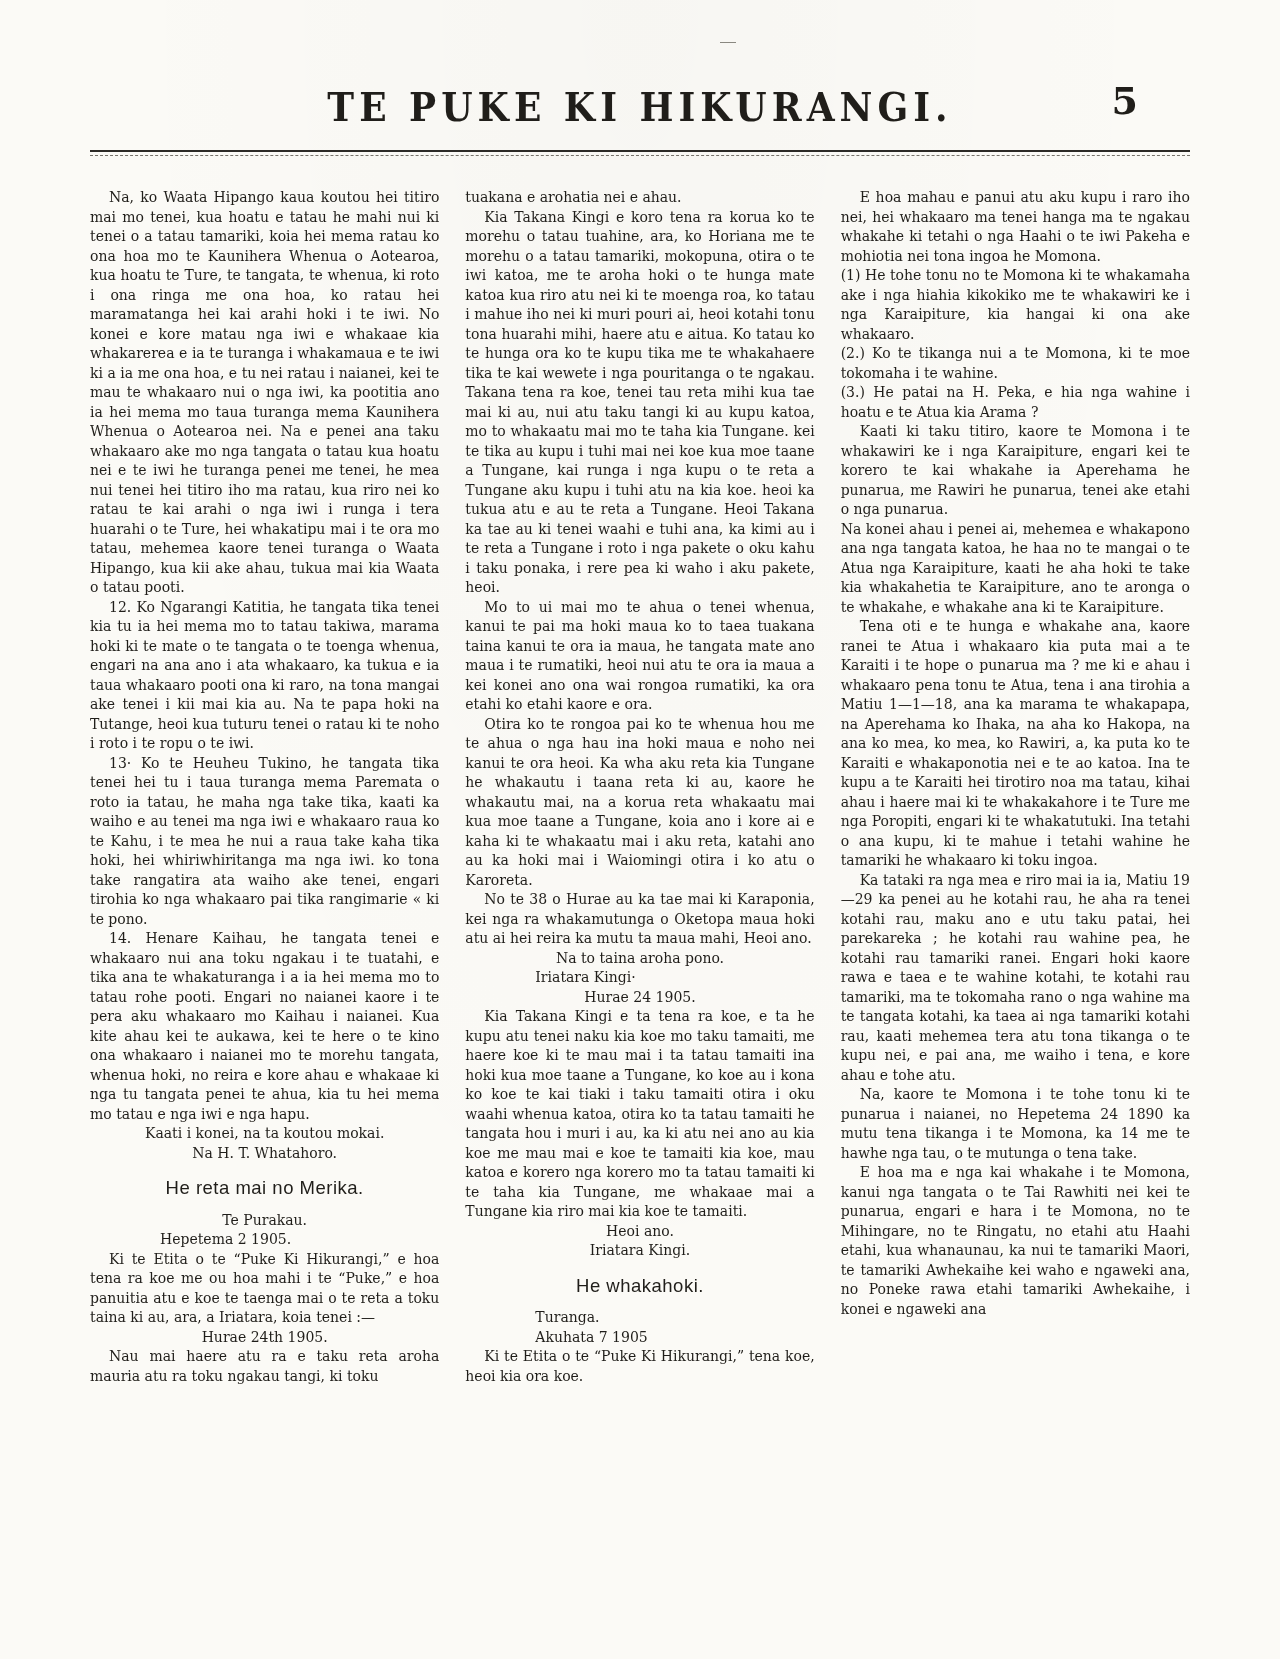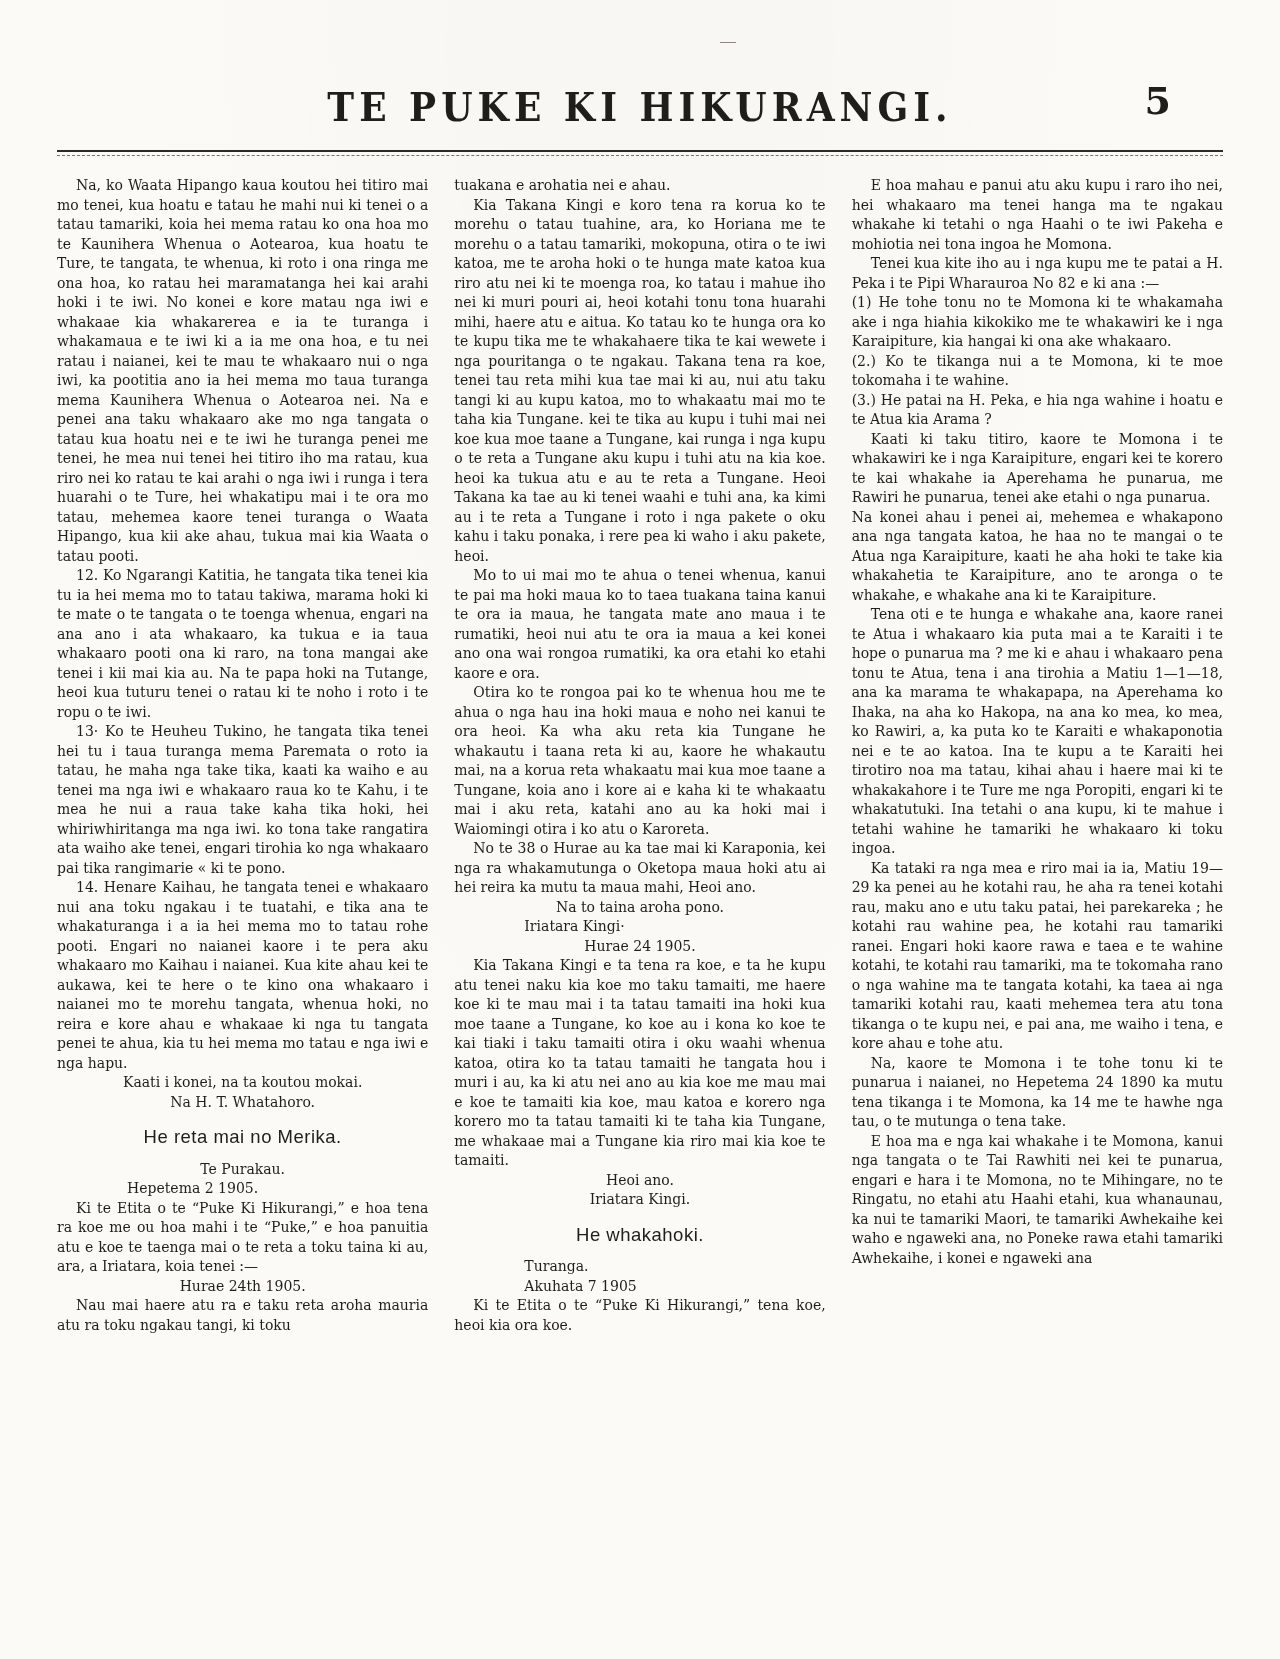--- a/index.html
+++ b/index.html
@@ -6,21 +6,21 @@
   html, body { width:1280px; height:1659px; }
   body {
     background:#fbfaf6;
     color:#201e1a;
     font-family:"DejaVu Serif","Liberation Serif",serif;
     -webkit-font-smoothing:antialiased;
   }
   .page {
     position:relative;
     width:1280px; height:1659px;
-    padding:0 57px;
+    padding:0 90px;
     overflow:hidden;
     background:
       radial-gradient(ellipse at 50% 0%, rgba(0,0,0,0.015), transparent 60%),
       #fbfaf6;
   }
   .top-mark {
     position:absolute; top:42px; left:calc(50% + 80px);
     width:16px; border-top:1.5px solid #8a8880;
   }
   .masthead { position:relative; margin-top:86px; text-align:center; height:52px; }
@@ -31,21 +31,21 @@
     transform:scaleY(1.08);
     white-space:nowrap;
   }
   .page-number {
     position:absolute; right:52px; top:-8px;
     font-size:38px; font-weight:bold;
   }
   .rules { margin-top:12px; }
   .rule1 { border-top:2.5px solid #2c2a26; }
   .rule2 { margin-top:3px; border-top:1px dashed #77746c; }
-  .columns { display:flex; gap:26px; margin-top:20px; }
+  .columns { display:flex; gap:26px; margin-top:32px; }
   .col {
     flex:1 1 0;
     font-size:14px;
     line-height:19.5px;
     text-align:justify;
     text-justify:inter-word;
   }
   .blk-para { text-indent:19px; }
   .blk-para-flush { text-indent:0; }
   .blk-center { text-align:center; }
@@ -102,21 +102,20 @@
         <p class="blk-para">Kia Takana Kingi e ta tena ra koe, e ta he kupu atu tenei naku kia koe mo taku tamaiti, me haere koe ki te mau mai i ta tatau tamaiti ina hoki kua moe taane a Tungane, ko koe au i kona ko koe te kai tiaki i taku tamaiti otira i oku waahi whenua katoa, otira ko ta tatau tamaiti he tangata hou i muri i au, ka ki atu nei ano au kia koe me mau mai e koe te tamaiti kia koe, mau katoa e korero nga korero mo ta tatau tamaiti ki te taha kia Tungane, me whakaae mai a Tungane kia riro mai kia koe te tamaiti.</p>
         <p class="blk-center">Heoi ano.</p>
         <p class="blk-center">Iriatara Kingi.</p>
         <h2 class="blk-heading">He whakahoki.</h2>
         <p class="blk-center-right">Turanga.</p>
         <p class="blk-center-right">Akuhata 7 1905</p>
         <p class="blk-para">Ki te Etita o te “Puke Ki Hikurangi,” tena koe, heoi kia  ora  koe.</p>
       </section>
     <section class="col">
         <p class="blk-para">E hoa mahau e panui atu aku kupu i raro iho nei, hei whakaaro ma tenei hanga ma te ngakau whakahe ki tetahi o nga Haahi o te iwi Pakeha e mohiotia nei tona ingoa he Momona.</p>
-        <p class="blk-para">Tenei kua kite iho au i nga kupu me te patai a H. Peka i te Pipi Wharauroa No 82 e ki ana :—</p>
         <p class="blk-para-flush">(1)  He tohe tonu no te Momona ki te whakamaha ake i nga hiahia kikokiko me te whakawiri ke i nga Karaipiture, kia hangai ki ona ake whakaaro.</p>
         <p class="blk-para-flush">(2.)  Ko te tikanga nui a te Momona, ki te moe tokomaha i te wahine.</p>
         <p class="blk-para-flush">(3.)  He patai na H. Peka, e hia nga wahine i hoatu e te Atua kia Arama ?</p>
         <p class="blk-para">Kaati ki taku titiro, kaore te Momona i te whakawiri ke i nga Karaipiture, engari kei te korero te kai whakahe ia Aperehama he punarua, me Rawiri he punarua, tenei ake etahi o nga punarua.</p>
         <p class="blk-para-flush">Na konei ahau i penei ai, mehemea e whakapono ana nga tangata katoa, he haa no te mangai o te Atua nga Karaipiture, kaati he aha hoki te take kia whakahetia te Karaipiture, ano te aronga o te whakahe, e whakahe ana ki te Karaipiture.</p>
         <p class="blk-para">Tena oti e te hunga e whakahe ana, kaore ranei te Atua i whakaaro kia puta mai a te Karaiti i te hope o punarua ma ?  me ki e ahau i whakaaro pena tonu te Atua, tena i ana tirohia a Matiu 1—1—18, ana ka marama te whakapapa, na Aperehama ko Ihaka, na aha ko Hakopa, na ana ko mea, ko mea, ko Rawiri, a, ka puta ko te Karaiti e whakaponotia nei e te ao katoa.  Ina te kupu a te Karaiti hei tirotiro noa ma tatau, kihai ahau i haere mai ki te whakakahore i te Ture me nga Poropiti, engari ki te whakatutuki.  Ina tetahi o ana kupu, ki te mahue i tetahi wahine he tamariki he whakaaro ki toku ingoa.</p>
         <p class="blk-para">Ka tataki ra nga mea e riro mai ia ia, Matiu 19—29 ka penei au he kotahi rau, he aha ra tenei kotahi rau, maku ano e utu taku patai, hei parekareka ;  he kotahi rau wahine pea, he kotahi rau tamariki ranei.  Engari hoki kaore rawa e taea e te wahine kotahi, te kotahi rau tamariki, ma te tokomaha rano o nga wahine ma te tangata kotahi, ka taea ai nga tamariki kotahi rau, kaati mehemea tera atu tona tikanga o te kupu nei, e pai ana, me waiho i tena, e kore ahau e tohe atu.</p>
         <p class="blk-para">Na, kaore te Momona i te tohe tonu ki te punarua i naianei, no Hepetema 24 1890 ka mutu tena tikanga i te Momona, ka 14 me te hawhe nga tau, o te mutunga o tena take.</p>
         <p class="blk-para">E hoa ma e nga kai whakahe i te Momona, kanui nga tangata o te Tai Rawhiti nei kei te punarua, engari e hara i te Momona, no te Mihingare, no te Ringatu, no etahi atu Haahi etahi, kua whanaunau, ka nui te tamariki Maori, te tamariki Awhekaihe kei waho e ngaweki ana, no Poneke rawa etahi tamariki Awhekaihe, i konei e ngaweki ana</p>
       </section>

